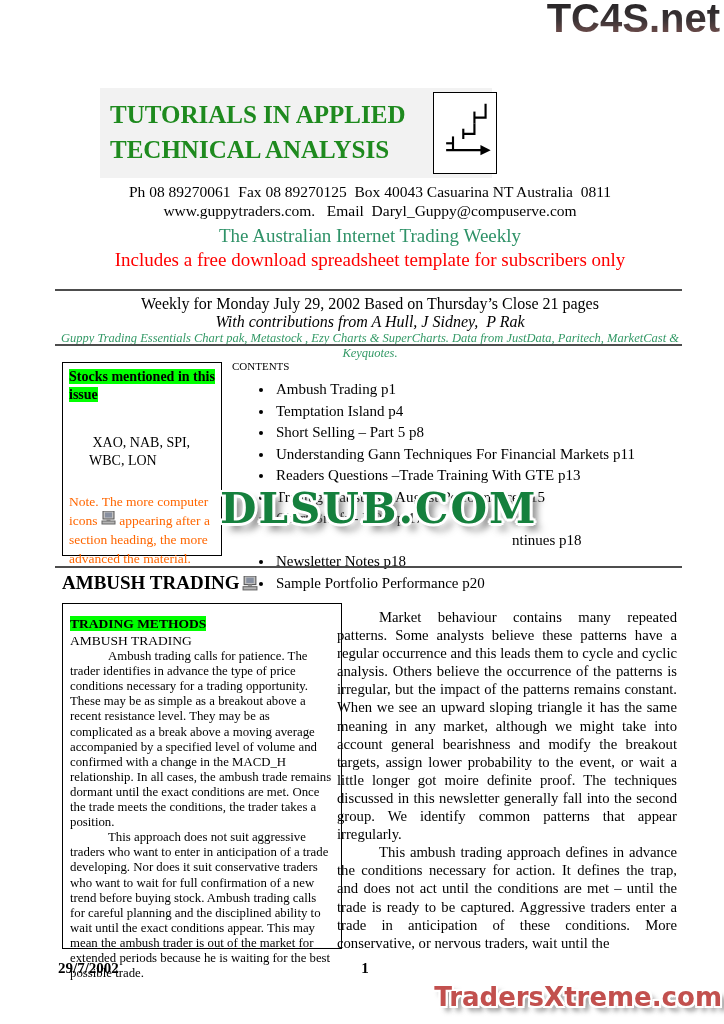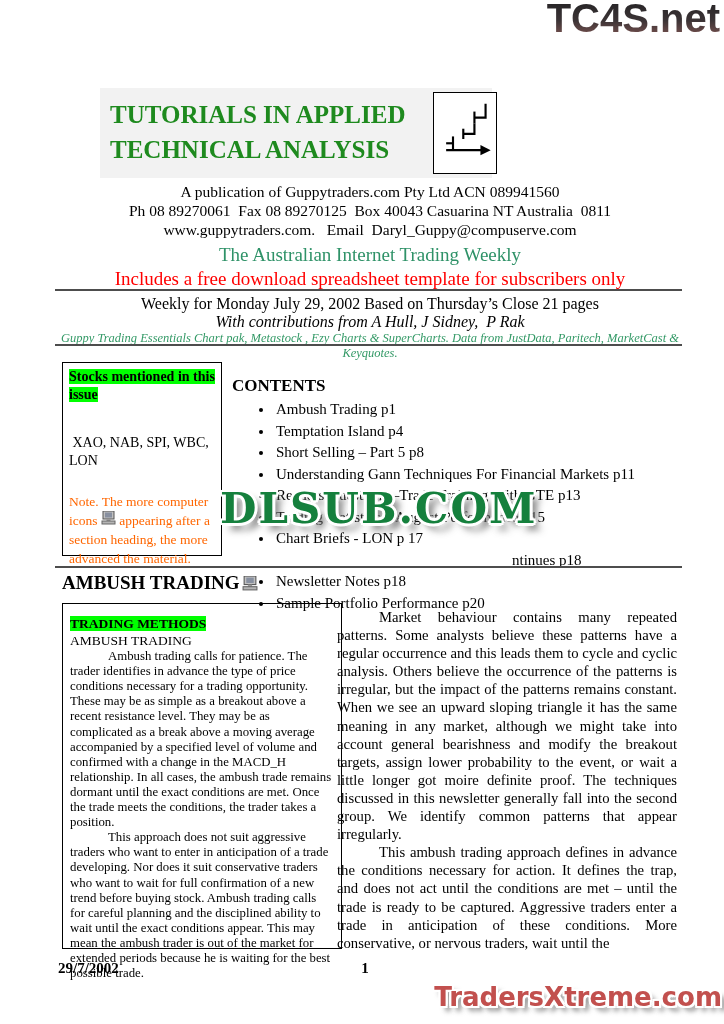--- a/index.html
+++ b/index.html
@@ -45,24 +45,24 @@
   .issue-block{position:absolute;left:50px;top:294px;width:640px;text-align:center;}
   .issue-line1{font-size:16px;line-height:19px;white-space:pre-wrap;}
   .issue-line2{font-size:16px;line-height:18px;font-style:italic;white-space:pre-wrap;}
   .issue-line3{font-size:12.5px;line-height:15px;font-style:italic;color:#339966;}
 
   
   .toc-row{position:absolute;left:62px;top:356px;width:620px;display:flex;}
   .stocks-box{width:160px;height:194px;box-sizing:border-box;border:1px solid #000;
     padding:5px 6px;font-size:14px;line-height:18px;flex:none;margin-top:6px;}
   .hl{background:#00ff00;font-weight:bold;}
-  .stocks-list{margin-top:30px;white-space:pre-wrap;}
+  .stocks-list{margin-top:30px;white-space:pre-wrap;margin-left:20px;}
   .stocks-note{margin-top:22px;color:#ff6600;font-size:13.5px;line-height:19px;}
   .toc{margin-left:10px;}
-  .toc-heading{font-weight:bold;font-size:17px;line-height:20px;margin-top:20px;}
+  .toc-heading{font-weight:normal;font-size:11px;line-height:20px;}
   .toc ul{margin:3px 0 0 0;padding-left:42px;font-size:15px;line-height:21.5px;}
   .toc li{padding-left:2px;}
   .toc li.obscured{list-style:none;text-indent:236px;}
 
   
   .article-heading{position:absolute;left:62px;top:572px;font-weight:bold;font-size:19px;}
   .article-heading svg{vertical-align:-2px;margin-left:2px;}
   .sidebar-box{position:absolute;left:62px;top:603px;width:280px;height:346px;box-sizing:border-box;
     border:1px solid #000;padding:12px 7px;font-size:12.8px;line-height:15.1px;}
   .sidebar-cat{font-size:13.5px;}
@@ -99,21 +99,20 @@
           <path d="M14 54 h8"></path>
           <path d="M22 46 v16"></path>
           <path d="M14 62 h42"></path>
         </g>
         <polygon points="54,56 66,62 54,68" fill="#000"></polygon>
       </svg>
     </div>
   </div>
 
   <div class="pub-block">
-    <div class="pub-line">A publication of Guppytraders.com Pty Ltd ACN 089941560</div>
     <div class="pub-line">Ph 08 89270061  Fax 08 89270125  Box 40043 Casuarina NT Australia  0811</div>
     <div class="pub-line">www.guppytraders.com.   Email  Daryl_Guppy@compuserve.com</div>
     <div class="tagline-green">The Australian Internet Trading Weekly</div>
     <div class="tagline-red">Includes a free download spreadsheet template for subscribers only</div>
   </div>
 
   <div class="rule rule1"></div>
 
   <div class="issue-block">
     <div class="issue-line1">Weekly for Monday July 29, 2002 Based on Thursday’s Close 21 pages</div>

